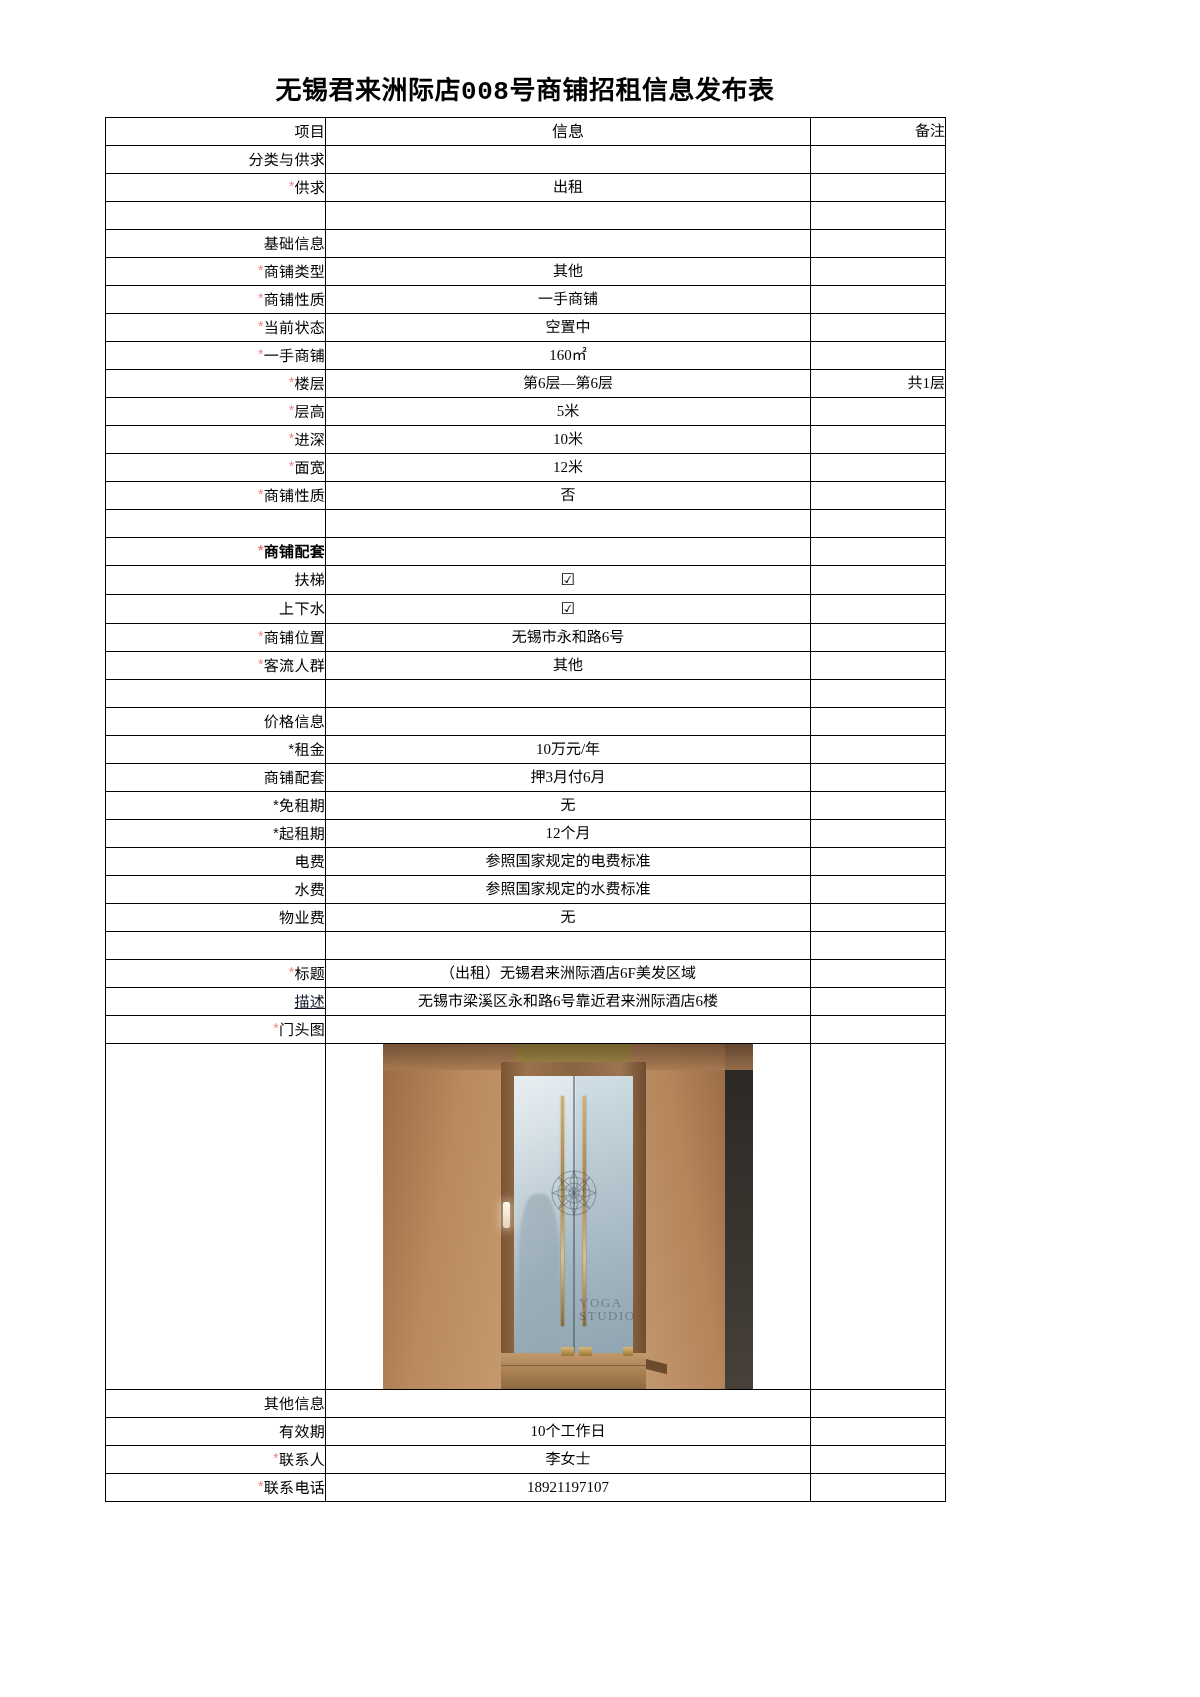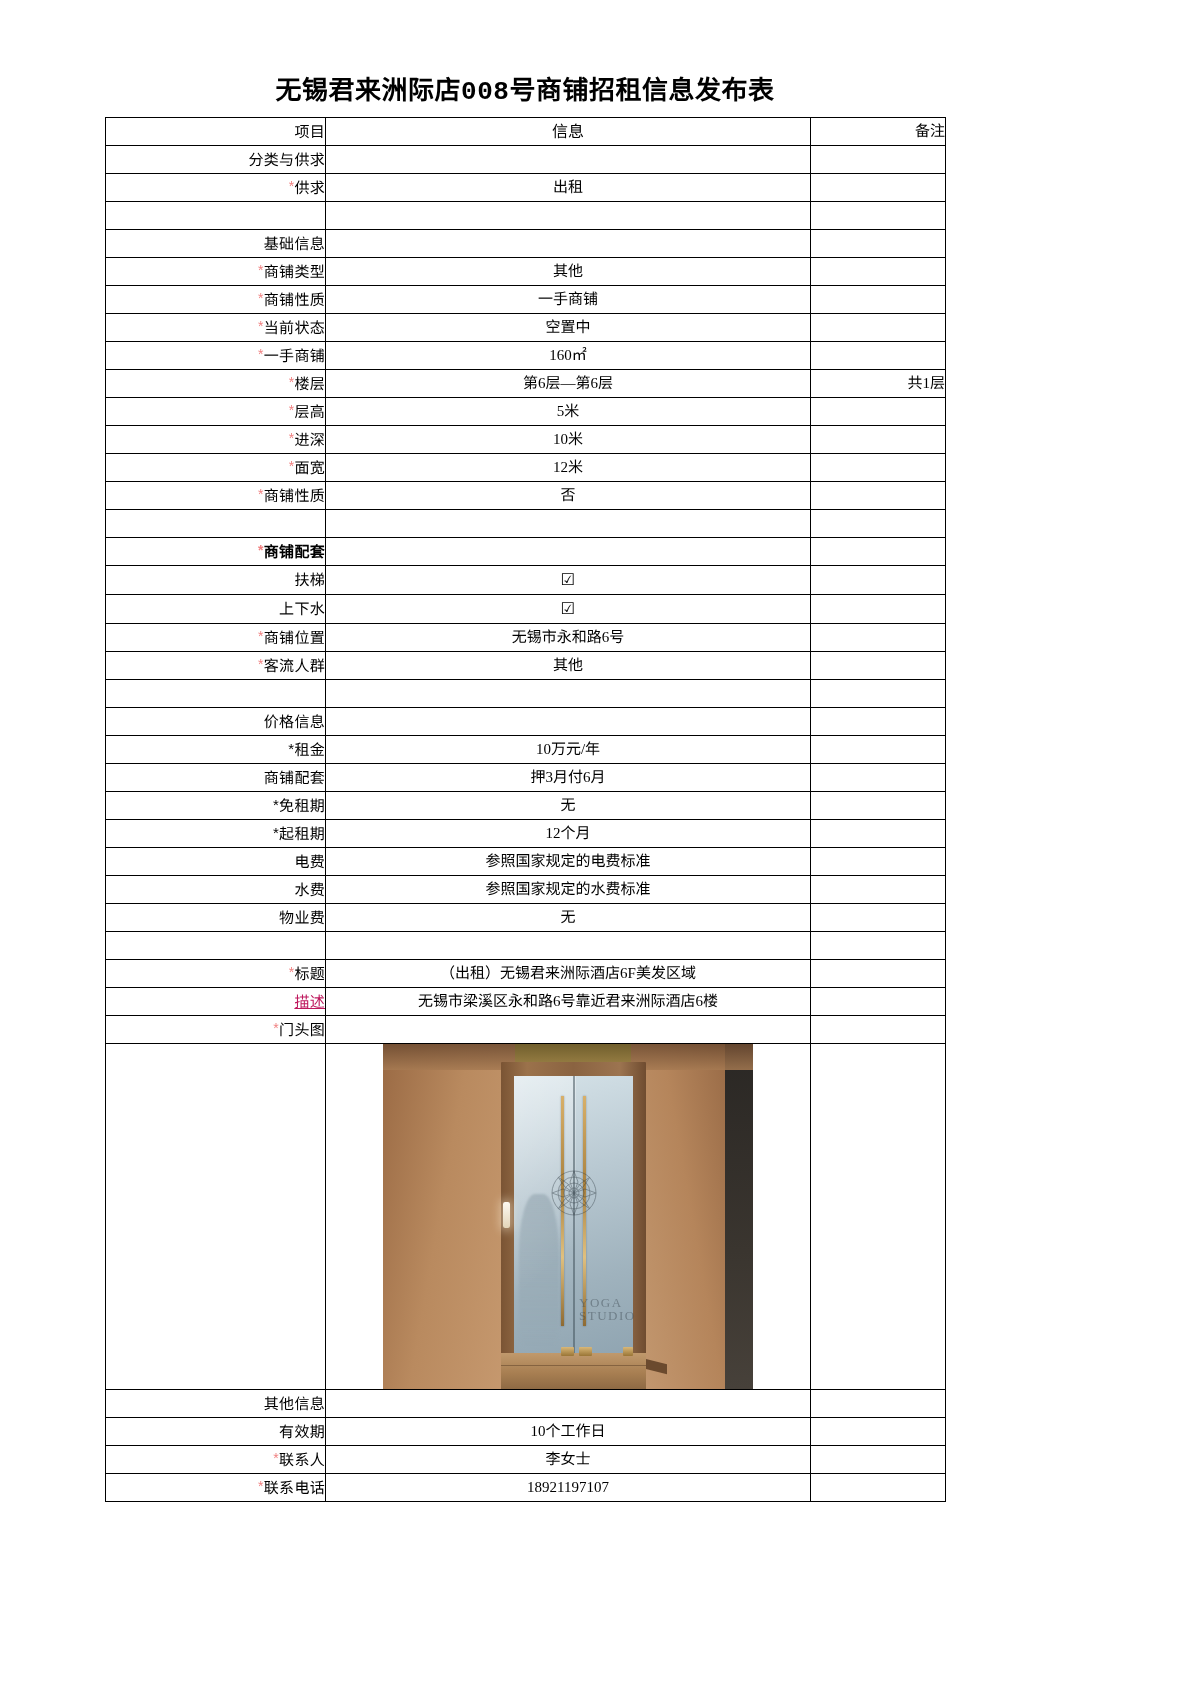--- a/index.html
+++ b/index.html
@@ -84,21 +84,21 @@
     color: #f08080;
     font-size: 14px;
     vertical-align: text-top;
     line-height: 1;
   }
   .req-black {
     color: #000000;
     font-size: 15px;
   }
   .red-label {
-    color: #be185d;
+    color: #0f172a;
     text-decoration: underline;
   }
   .checkmark {
     font-family: "DejaVu Sans", sans-serif;
     font-size: 16px;
     line-height: 27px;
   }
 
   
   .photo-cell {

